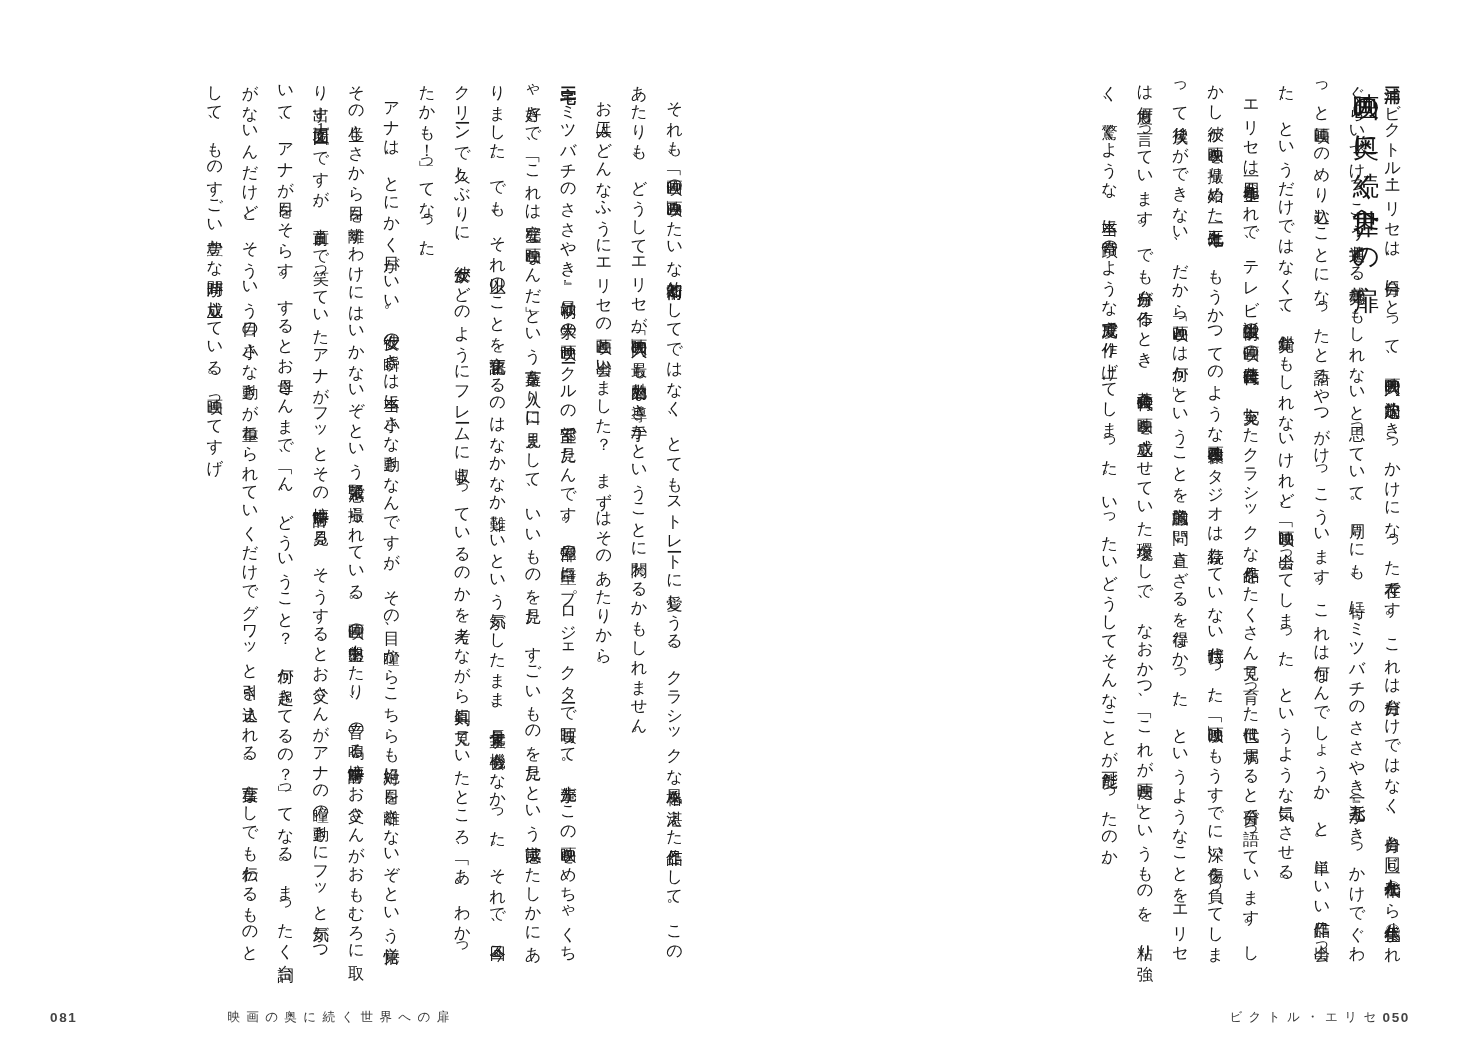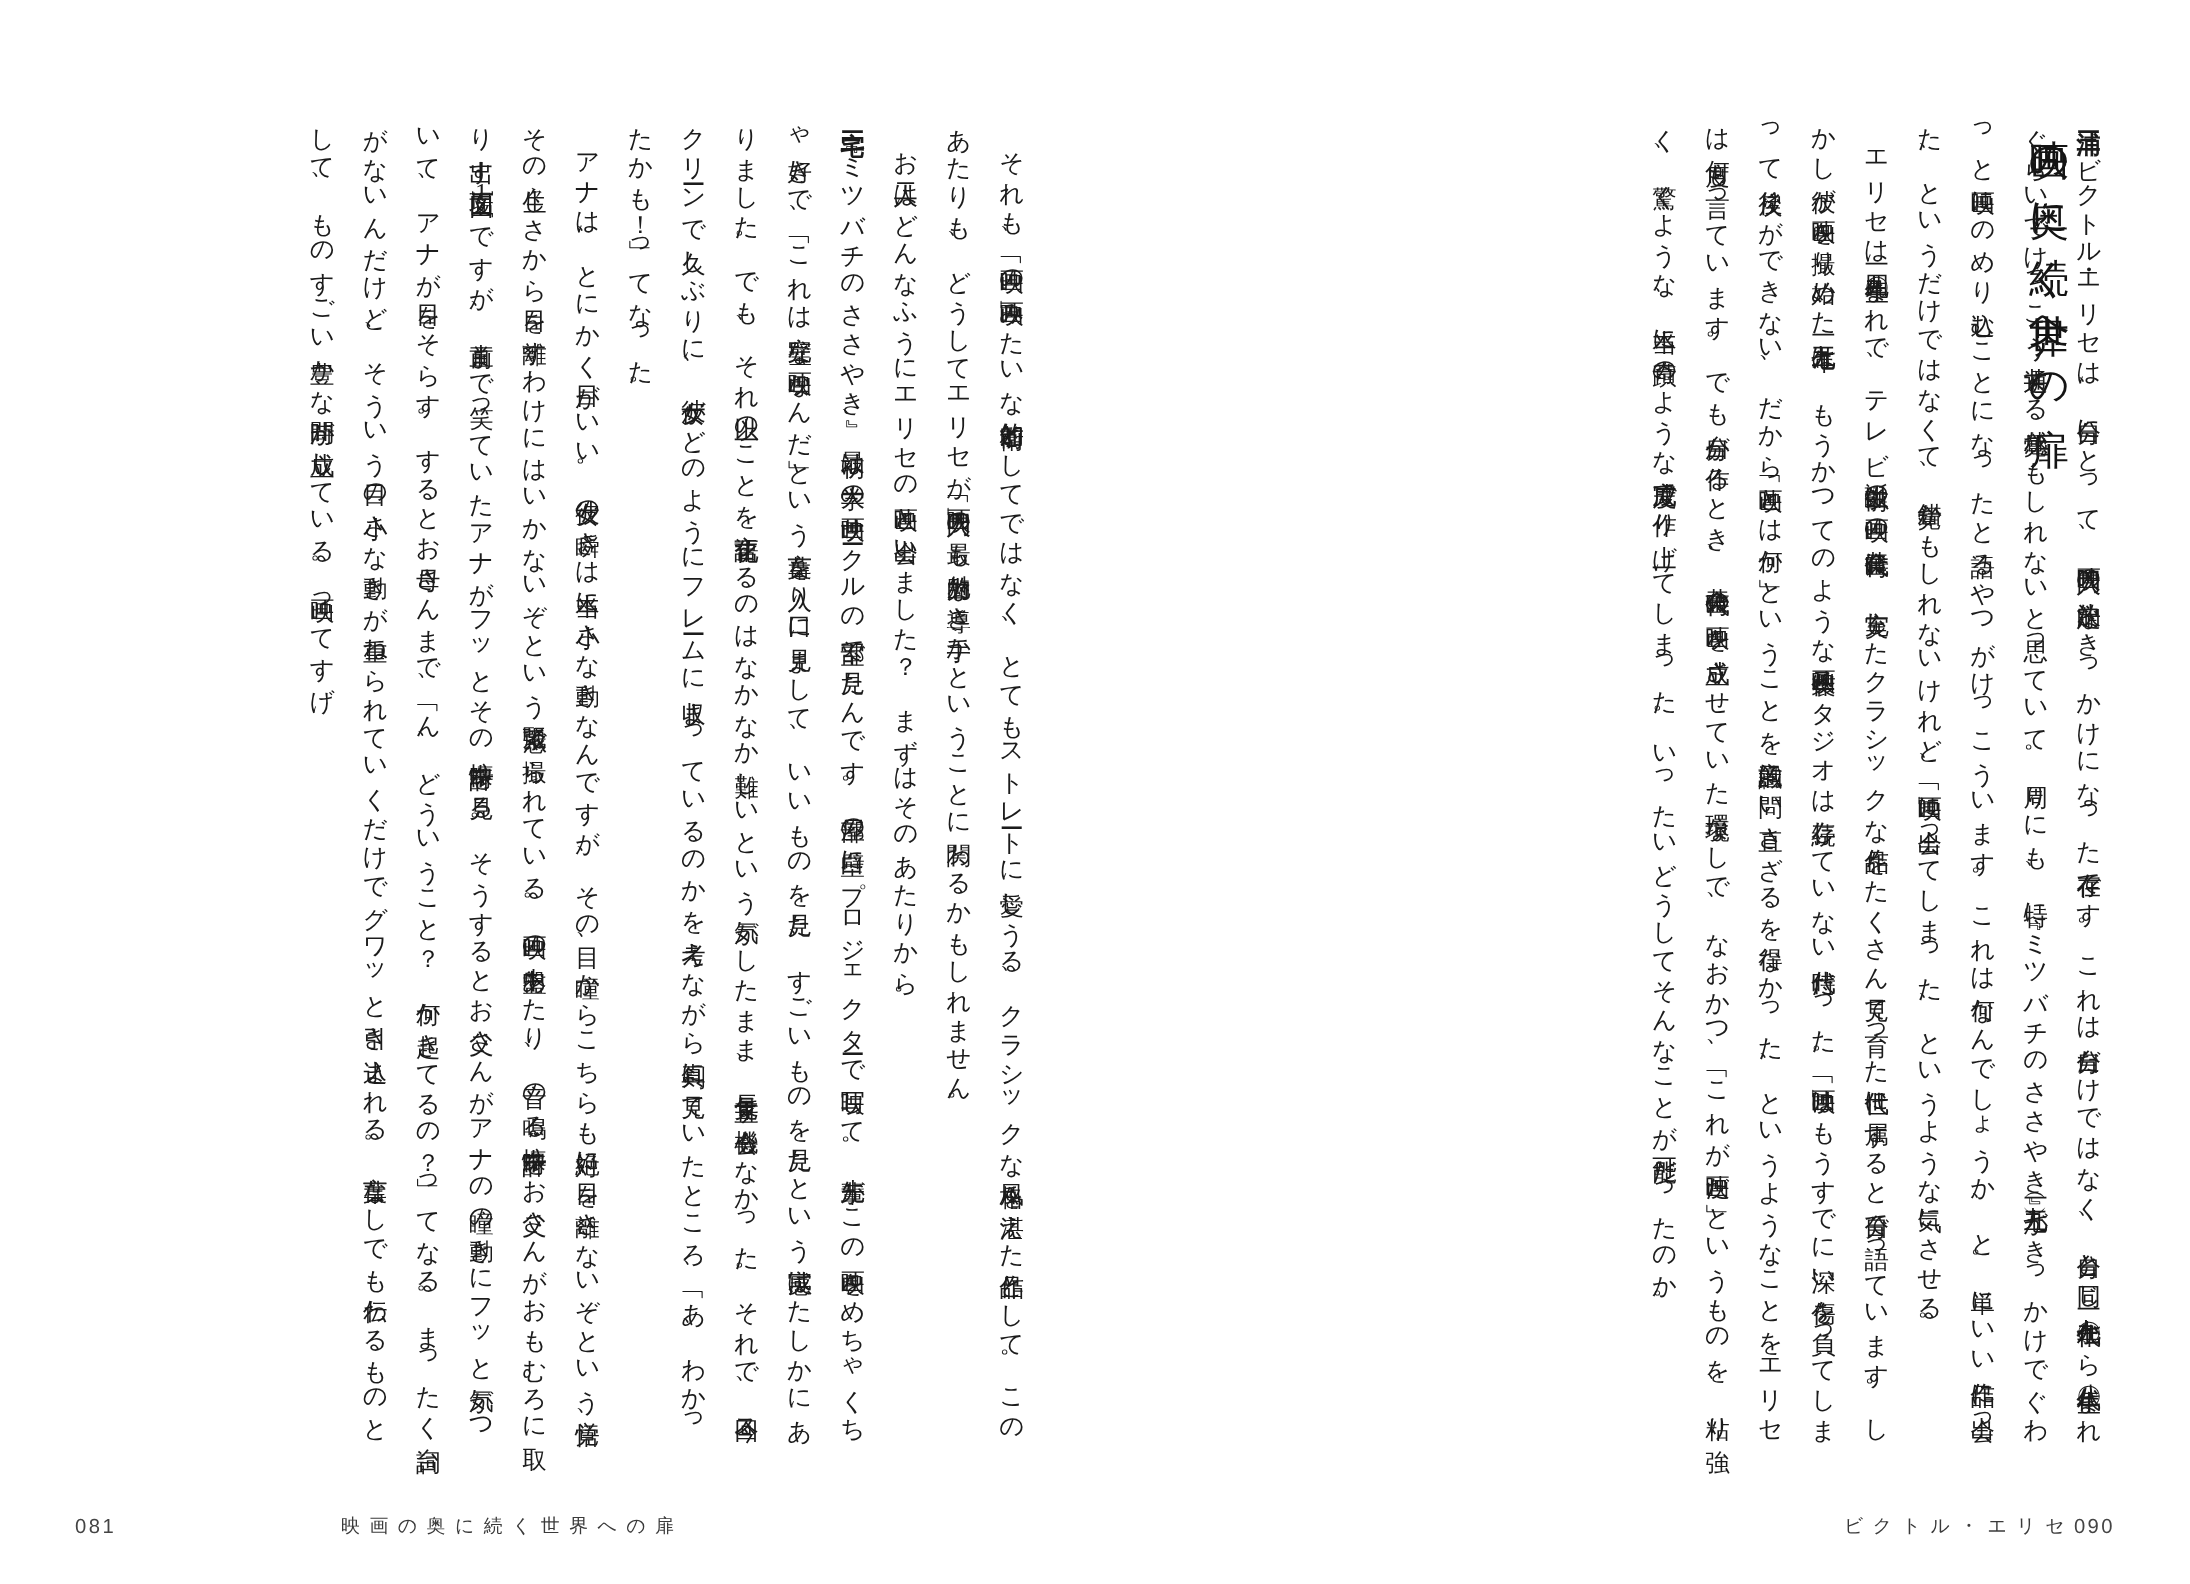--- a/index.html
+++ b/index.html
@@ -78,20 +78,21 @@
     display:flex;
     align-items:center;
     font-size:13px;
     color:#3a3a3a;
   }
   .folio{
     font-family:"Liberation Sans","DejaVu Sans",sans-serif;
     font-size:13.5px;
     letter-spacing:0.12em;
     color:#444;
+    font-weight:bold;
   }
   .runhead{
     font-size:12.6px;
     letter-spacing:0.5em;
     color:#3a3a3a;
     font-family:"Liberation Serif","DejaVu Serif",serif;
   }
   .footer-left-page{left:50px;right:50px;justify-content:flex-start;gap:0;}
   .footer-left-page .folio{margin-right:150px;}
   .footer-right-page{left:50px;right:50px;justify-content:flex-end;}
@@ -123,18 +124,18 @@
 
     <div class="chapter-title">映画の奥に続く世界への扉</div>
 
     <div class="body-text body-right">
       <p class="noindent"><span class="speaker">三浦</span><span>　ビクトル・エリセは、自分にとって、映画入門の決定的なきっかけになった存在です。これは自分だけではなく、自分と同じ一九七〇年代から八〇年代生まれぐらいでけっこう共通する感覚かもしれないと思っていて。周りにも、特に『ミツバチのささやき』（一九七三）がきっかけでぐわっと映画にのめり込むことになったと語るやつがけっこういます。これは何なんでしょうか、と。単にいい作品に出会った、というだけではなくて、錯覚かもしれないけれど、「映画」に出会ってしまった、というような気にさせる。</span></p>
       <p>エリセは一九四〇年生まれで、テレビ誕生以前の映画の黄金時代に、充実したクラシックな作品をたくさん見て育った世代に属すると自分で語っています。しかし彼が映画を撮り始めた一九七三年は、もうかつてのような映画製作スタジオは存続していない時代だった。「映画」はもうすでに深い傷を負ってしまって後戻りができない、だから「映画とは何か」ということを意識的に問い直さざるを得なかった、というようなことをエリセは何度も言っています。でも自分が作るとき、黄金時代の映画を成立させていた環境なしで、なおかつ、「これが映画だ」というものを、粘り強く、驚くような、本当に奇蹟のような完成度で作り上げてしまった。いったいどうしてそんなことが可能だったのか。</p>
     </div>
 
     <div class="footer footer-right-page">
       <span class="runhead">ビクトル・エリセ</span>
-      <span class="folio">090</span>
+      <span class="folio">050</span>
     </div>
 
   </div>
 
 </div>
 
 </body></html>

